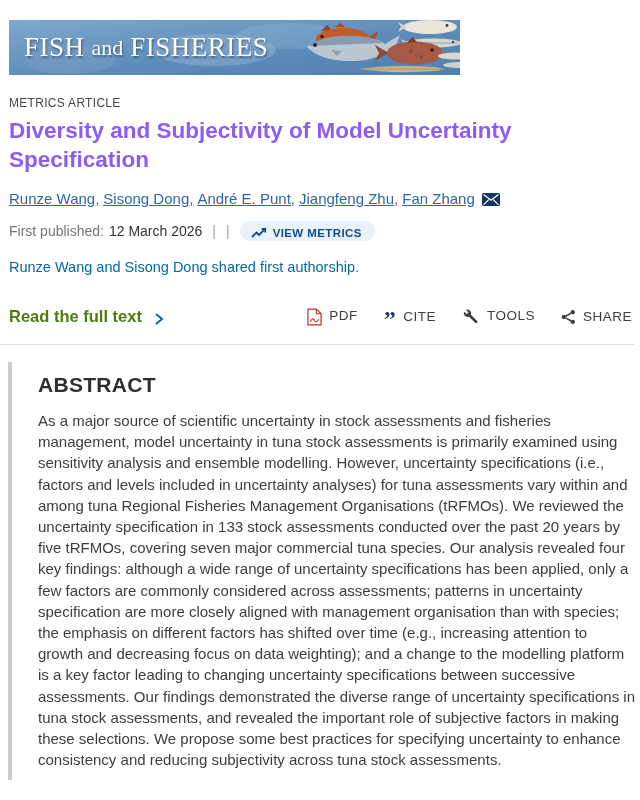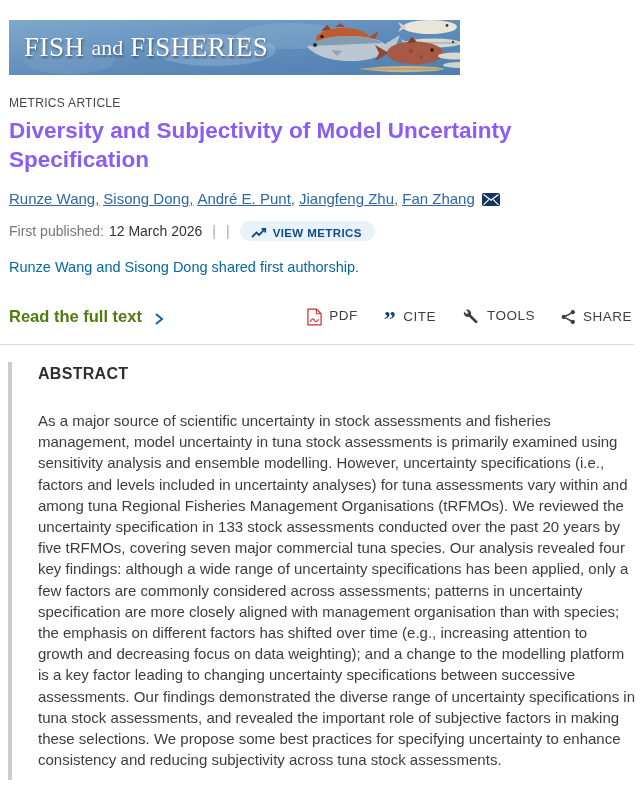--- a/index.html
+++ b/index.html
@@ -49,21 +49,21 @@
   .readrow { position:absolute; left:9px; top:307px; width:623px; display:flex; justify-content:space-between; align-items:center; }
   .readlink { display:inline-flex; align-items:flex-end; gap:12px; color:#4d7c0f; font-weight:bold; font-size:16.5px; text-decoration:none; cursor:pointer; }
   .tools { display:flex; align-items:center; gap:26px; }
   .tool { display:inline-flex; align-items:flex-start; gap:7px; color:#3f3f3f; font-size:13.5px; letter-spacing:.5px; text-decoration:none; cursor:pointer; }
   .quote-glyph { font-family:"Liberation Serif", serif; font-weight:bold; font-size:24px; line-height:14px; color:#123f73; position:relative; top:3px; }
 
   .divider { position:absolute; left:0; top:344px; width:634px; height:1px; background:#dadada; }
 
   
   .abs-bar { position:absolute; left:8px; top:362px; width:4px; height:418px; background:#cccccc; }
-  .abs-heading { position:absolute; left:38px; top:365px; font-size:16px; font-weight:bold; color:#2e2e2e; letter-spacing:.3px; }
+  .abs-heading { position:absolute; left:38px; top:373px; font-size:21px; font-weight:bold; color:#2e2e2e; letter-spacing:.3px; }
   .abs-body {
     position:absolute; left:38px; top:410px; width:598px;
     font-size:15px; line-height:21.2px; color:#3d3d3d;
   }
 </style>
 </head>
 <body>
 
 <div class="page">
 

